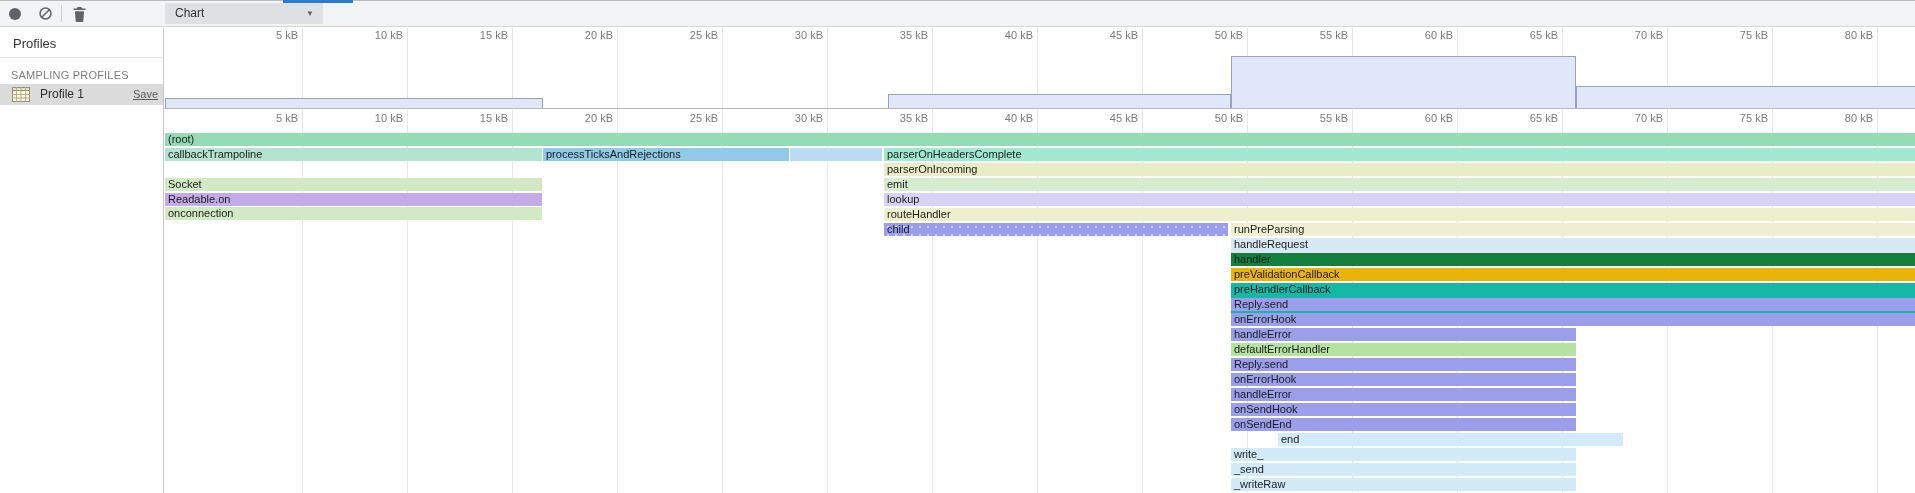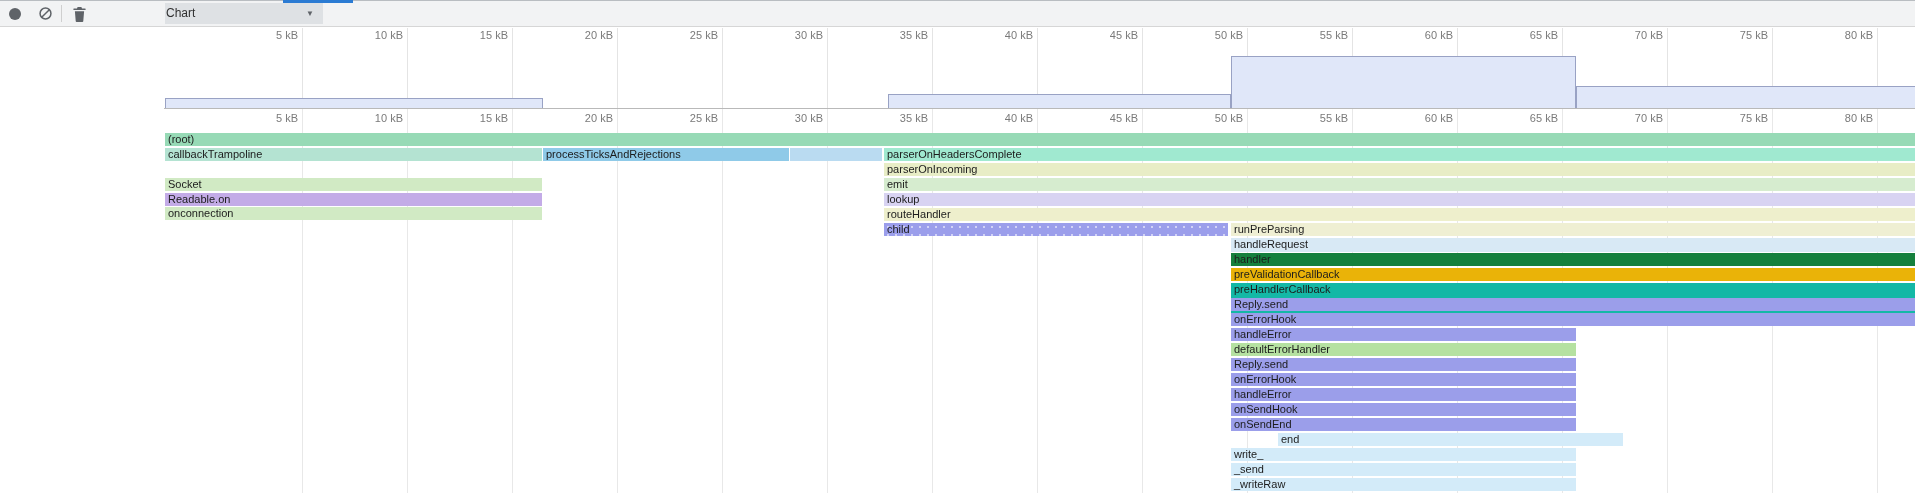--- a/index.html
+++ b/index.html
@@ -10,21 +10,21 @@
   .toolbar{position:absolute;top:0;left:0;right:0;height:27px;background:#f2f3f4;
            border-bottom:1px solid #d6d6d6;box-sizing:border-box;}
   .toolbar-topline{position:absolute;top:0;left:0;right:0;height:1px;background:#b9bdc1;}
   .accent-line{position:absolute;top:0;left:283px;width:70px;height:3px;}
   .record-btn{position:absolute;top:8px;left:9px;width:12px;height:12px;border-radius:50%;background:#5f6368;cursor:pointer;}
   .icon-btn{position:absolute;top:6px;width:15px;height:15px;cursor:pointer;}
   .block-btn{left:38px;}
   .trash-btn{left:73px;top:7px;}
   .toolbar-sep{position:absolute;top:5px;left:61px;width:1px;height:17px;background:#cfcfcf;}
   .view-select{position:absolute;top:3px;left:165px;width:158px;height:21px;background:#dee1e4;
-               color:#303030;font-size:12px;line-height:21px;padding-left:1px;box-sizing:border-box;cursor:pointer;}
+               color:#303030;font-size:12px;line-height:21px;padding-left:10px;box-sizing:border-box;cursor:pointer;}
   .view-select .arrow{position:absolute;right:9px;top:0;font-size:8px;color:#5f6368;line-height:21px;}
 
   
   .sidebar{position:absolute;top:28px;left:0;width:163px;bottom:0;background:#fff;
            border-right:1px solid #c9c9c9;box-sizing:content-box;}
   .sidebar-heading{position:absolute;top:8px;left:13px;font-size:13px;color:#333;}
   .sidebar-divider{position:absolute;top:29px;left:0;right:0;height:1px;background:#e8e8e8;}
   .sidebar-section{position:absolute;top:41px;left:11px;font-size:11px;color:#7d7d7d;letter-spacing:.2px;}
   .profile-row{position:absolute;top:56px;left:0;right:0;height:21px;background:#dbdbdb;cursor:pointer;}
   .profile-icon{position:absolute;left:12px;top:3px;width:18px;height:15px;}
@@ -69,20 +69,36 @@
         <path d="M4.6 0h3.8l.6 1.4h3a.75.75 0 0 1 0 1.5H1a.75.75 0 0 1 0-1.5h3L4.6 0z"></path>
         <path d="M1.9 4.2h9.2l-.8 9.7c-.05.62-.52 1.1-1.1 1.1H3.8c-.58 0-1.05-.48-1.1-1.1L1.9 4.2z"></path>
       </svg>
     </div>
     <div class="view-select">
       <span>Chart</span>
       <span class="arrow">▼</span>
     </div>
   </div>
 
+  <div class="sidebar">
+    <div class="sidebar-heading">Profiles</div>
+    <div class="sidebar-divider"></div>
+    <div class="sidebar-section">SAMPLING PROFILES</div>
+    <div class="profile-row">
+      <span class="profile-icon">
+        <svg width="18" height="15" viewBox="0 0 18 15">
+          <rect x="0.5" y="0.5" width="17" height="14" fill="#faf6dd" stroke="#8e8e7a"></rect>
+          <rect x="0.5" y="0.5" width="17" height="3" fill="#e7e3c4" stroke="#8e8e7a"></rect>
+          <path d="M0 7.5h18M0 11h18M4.5 0v15M9 0v15M13.5 0v15" stroke="#b2ae92" stroke-width="1" fill="none"></path>
+        </svg>
+      </span>
+      <span class="profile-name">Profile 1</span>
+      <a class="save-link">Save</a>
+    </div>
+  </div>
 
   <div class="main">
     <div class="overview" id="overview">
         <div class="gridline" style="left: 138px;"></div>
         <div class="tick-label" style="left: 74px; color: rgb(122, 122, 122);">5 kB</div>
         <div class="gridline" style="left: 243px;"></div>
         <div class="tick-label" style="left: 179px; color: rgb(122, 122, 122);">10 kB</div>
         <div class="gridline" style="left: 348px;"></div>
         <div class="tick-label" style="left: 284px; color: rgb(122, 122, 122);">15 kB</div>
         <div class="gridline" style="left: 453px;"></div>
@@ -156,21 +172,21 @@
         <div class="flame-bar" style="left: 720px; width: 1031px; top: 39px; height: 13px; background-color: rgb(160, 233, 208);">parserOnHeadersComplete</div>
         <div class="flame-bar" style="left: 1px; width: 377px; top: 54px; height: 13px; background-color: rgb(209, 234, 196); margin-top: 44px;">onconnection</div>
         <div class="flame-bar" style="left: 720px; width: 1031px; top: 54px; height: 13px; background-color: rgb(232, 237, 198);">parserOnIncoming</div>
         <div class="flame-bar" style="left: 1px; width: 377px; top: 69px; height: 13px; background-color: rgb(209, 234, 196);">Socket</div>
         <div class="flame-bar" style="left: 720px; width: 1031px; top: 69px; height: 13px; background-color: rgb(214, 236, 207);">emit</div>
         <div class="flame-bar" style="left: 1px; width: 377px; top: 84px; height: 13px; background-color: rgb(195, 171, 231);">Readable.on</div>
         <div class="flame-bar" style="left: 720px; width: 1031px; top: 84px; height: 13px; background-color: rgb(216, 211, 242);">lookup</div>
         <div class="flame-bar" style="left: 720px; width: 1031px; top: 99px; height: 13px; background-color: rgb(238, 239, 204);">routeHandler</div>
         <div class="flame-bar textured" style="left: 720px; width: 344px; top: 114px; height: 13px; background-color: rgb(155, 158, 235);">child</div>
         <div class="flame-bar" style="left: 1067px; width: 684px; top: 114px; height: 13px; background-color: rgb(239, 239, 211);">runPreParsing</div>
-        <div class="flame-bar" style="left: 1067px; width: 684px; top: 129px; height: 14px; background-color: rgb(216, 233, 245);">handleRequest</div>
+        <div class="flame-bar" style="left: 1067px; width: 684px; top: 129px; height: 27px; background-color: rgb(216, 233, 245);">handleRequest</div>
         <div class="flame-bar" style="left: 1067px; width: 684px; top: 144px; height: 13px; background-color: #15803d;">handler</div>
         <div class="flame-bar" style="left: 1067px; width: 684px; top: 159px; height: 13px; background-color: #eab308;">preValidationCallback</div>
         <div class="flame-bar" style="left: 1067px; width: 684px; top: 174px; height: 31px; background-color: #14b8a6;">preHandlerCallback</div>
         <div class="flame-bar" style="left: 1067px; width: 684px; top: 189px; height: 13px; background-color: rgb(155, 158, 234);">Reply.send</div>
         <div class="flame-bar" style="left: 1067px; width: 684px; top: 204px; height: 13px; background-color: rgb(155, 158, 234);">onErrorHook</div>
         <div class="flame-bar" style="left: 1067px; width: 345px; top: 219px; height: 13px; background-color: rgb(155, 158, 234);">handleError</div>
         <div class="flame-bar" style="left: 1067px; width: 345px; top: 234px; height: 13px; background-color: rgb(181, 225, 161);">defaultErrorHandler</div>
         <div class="flame-bar" style="left: 1067px; width: 345px; top: 249px; height: 13px; background-color: rgb(155, 158, 234);">Reply.send</div>
         <div class="flame-bar" style="left: 1067px; width: 345px; top: 264px; height: 13px; background-color: rgb(155, 158, 234);">onErrorHook</div>
         <div class="flame-bar" style="left: 1067px; width: 345px; top: 279px; height: 13px; background-color: rgb(155, 158, 234);">handleError</div>

